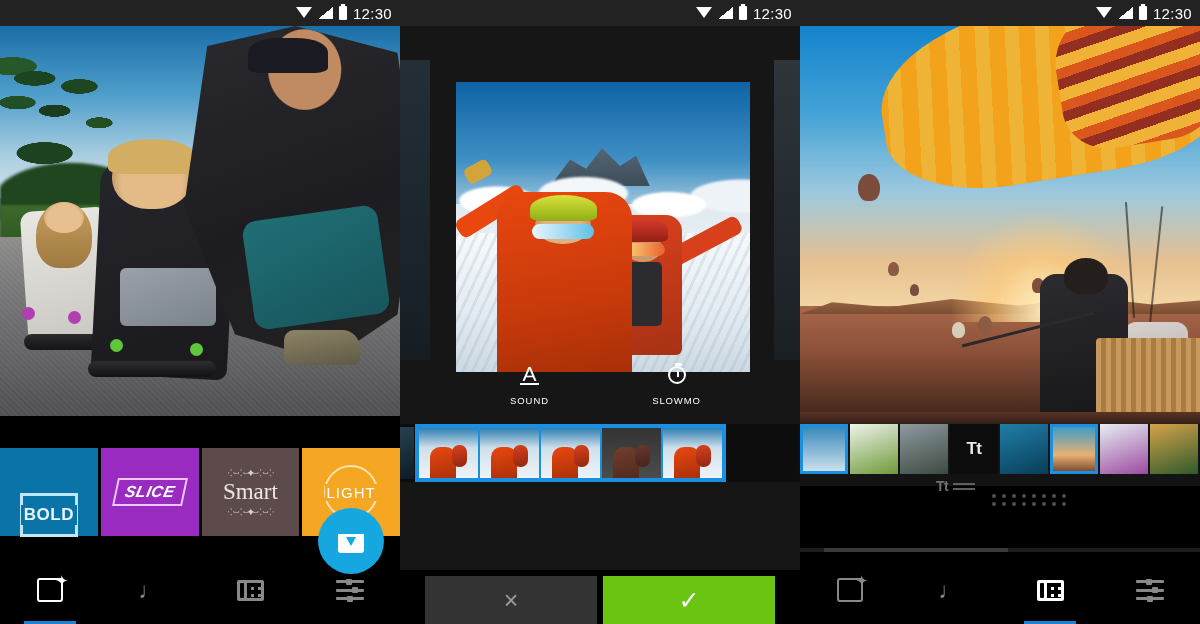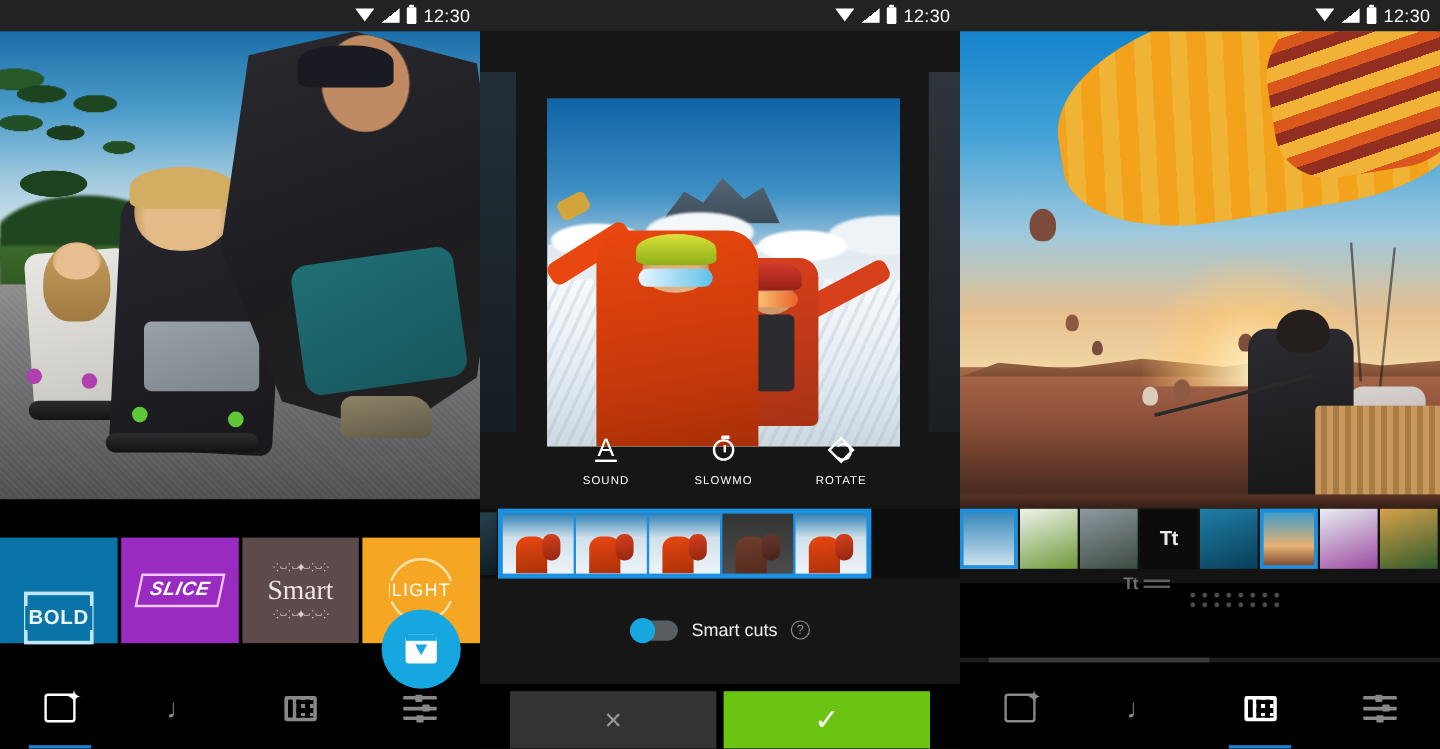--- a/index.html
+++ b/index.html
@@ -431,47 +431,34 @@
             <span class="ico-A">A</span>
           </div>
         <div class="lbl">SOUND</div>
       </div>
       <div class="tool">
         <div class="t-ico">
             <span class="stopw"></span>
           </div>
         <div class="lbl">SLOWMO</div>
       </div>
-      <div class="tool">
-        <div class="t-ico">
-            <span class="rot"></span>
-          </div>
-        <div class="lbl">ROTATE</div>
-      </div>
     </div>
 
     <div class="strip2">
       <div class="edge"></div>
       <div class="sel-frame">
         <div class="th"></div>
         <div class="th"></div>
         <div class="th"></div>
         <div class="th dark"></div>
         <div class="th"></div>
       </div>
       <div class="tail"></div>
     </div>
 
-    <div class="smartcuts">
-      <div class="toggle">
-        <div class="knob"></div>
-      </div>
-      <div class="sc-label">Smart cuts</div>
-      <div class="qmark">?</div>
-    </div>
 
     <div class="p2-actions">
       <div class="btn-cancel">
         <span>×</span>
       </div>
       <div class="btn-ok">
         <span>✓</span>
       </div>
     </div>
 

